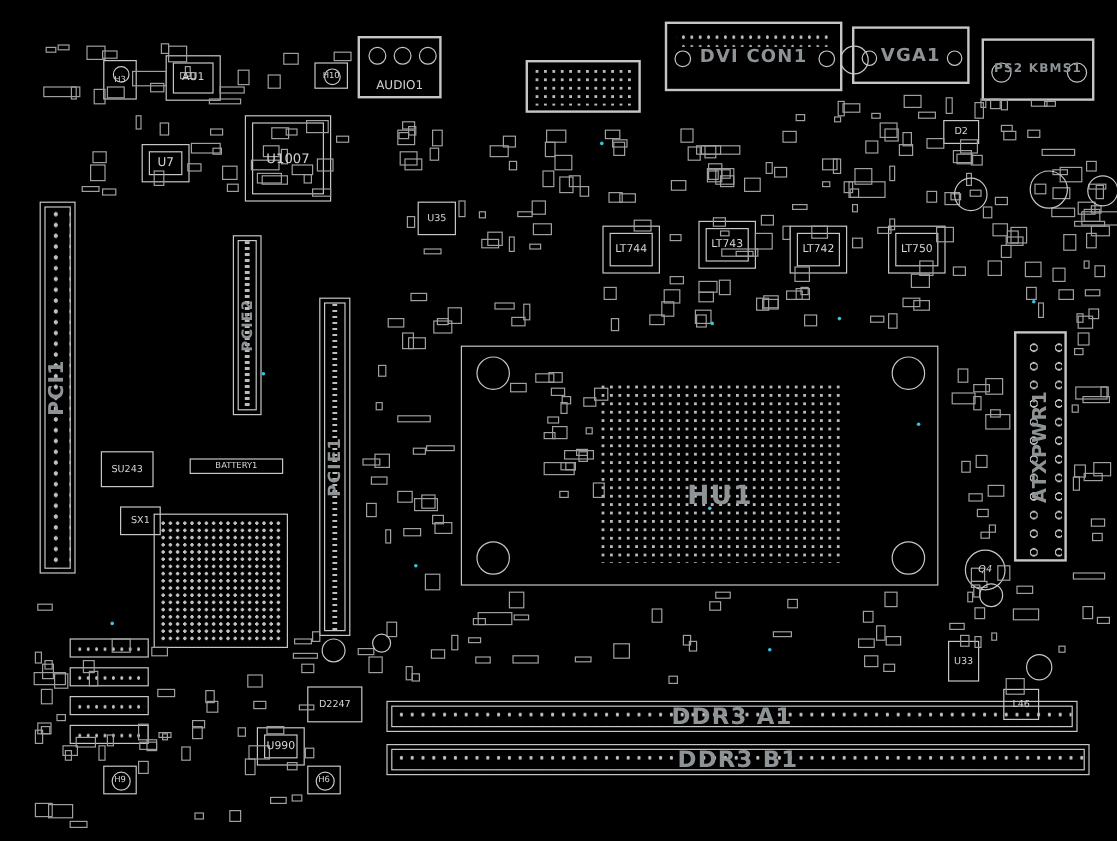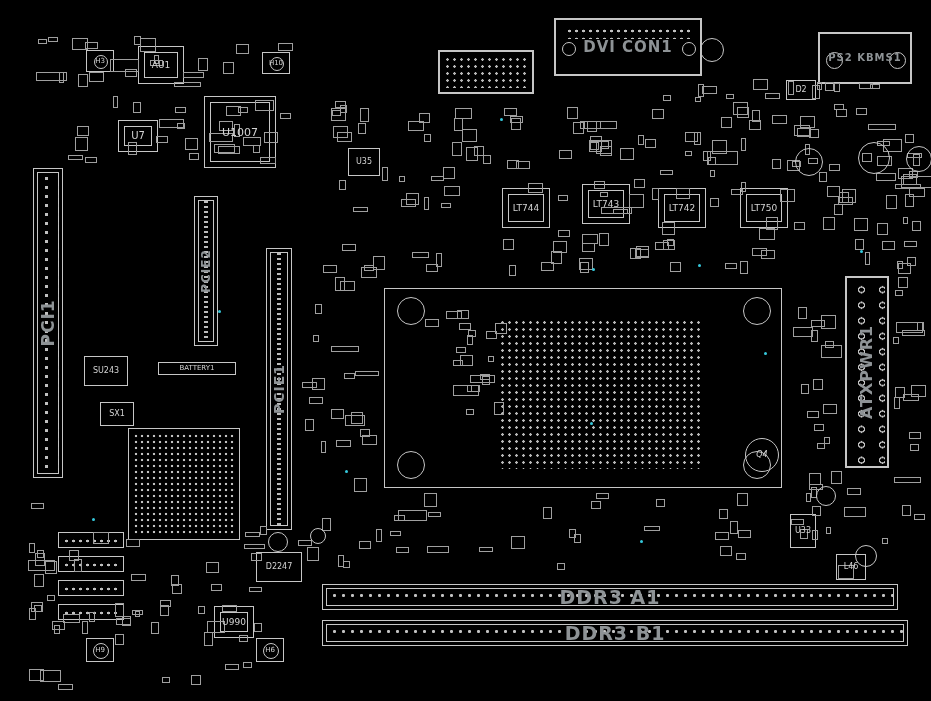--- a/index.html
+++ b/index.html
@@ -4,21 +4,21 @@
 <style>
   html,body{margin:0;padding:0;background:#000;}
   #board{
     position:relative;width:931px;height:701px;background:var(--bg,#000);
     overflow:hidden;font-family:"DejaVu Sans", sans-serif;
   }
   .cmp{position:absolute;box-sizing:border-box;}
   .cmp div{box-sizing:border-box;}
   .outline{border:1px solid var(--line);}
   .outline2{border:2px solid var(--line);}
-  .flexc{display:flex;align-items:center;justify-content:center;}
+  .flexc{display:flex;align-items:center;justify-content:center;margin-top:20px;}
   .lbl{color:var(--label);font-size:8px;line-height:1;white-space:nowrap;z-index:3;}
   .biglbl{color:var(--big_label);font-weight:700;letter-spacing:1px;white-space:nowrap;z-index:3;line-height:1;}
   .abs-center{position:absolute;inset:0;display:flex;align-items:center;justify-content:center;}
   .abs-bottom{position:absolute;left:0;right:0;bottom:3px;text-align:center;}
   .chip-inner{position:absolute;inset:5px;border:1px solid var(--line);}
   .fill{position:absolute;inset:4px;}
   .dots-grid{background-image:radial-gradient(circle,#b9b9b9 1.1px,transparent 1.5px);background-size:7px 7px;}
   .bga-grid{background-image:radial-gradient(circle,#c2c2c2 1.2px,transparent 1.6px);background-size:6px 6px;}
   .pci-dots{position:absolute;inset:3px;background-image:radial-gradient(circle,#c0c0c0 1.6px,transparent 2px);background-size:13px 9px;background-position:3px 2px;}
   .dash-col{position:absolute;left:50%;transform:translateX(-50%);top:4px;bottom:4px;width:4px;background-image:repeating-linear-gradient(to bottom,#bdbdbd 0 2px,transparent 2px 5px);}
@@ -30,47 +30,62 @@
   .ring2{position:absolute;border:1.4px solid var(--line);border-radius:50%;}
   .holec{border:1.2px solid var(--line);border-radius:50%;}
   .vlbl{position:absolute;left:50%;top:50%;transform:translate(-50%,-50%) rotate(180deg);writing-mode:vertical-rl;}
   .decor{position:absolute;border:1px solid #9f9f9f;}
   .dot-accent{position:absolute;width:3px;height:3px;border-radius:50%;background:var(--accent);}
 </style>
 </head>
 <body>
 
 <div id="board">
-    <div class="cmp outline" style="left: 86px; top: 50px; width: 28px; height: 22px;">
+    <div class="cmp outline" style="left: 86px; top: 50px; width: 28px; height: 33px;">
       <div class="holec" style="position: absolute; left: 7px; top: 4px; width: 14px; height: 14px;"></div>
       <div class="abs-center">
         <div class="lbl" style="font-size: 7px;">H3</div>
       </div>
     </div>
     <div class="cmp outline" style="left: 138px; top: 46px; width: 46px; height: 38px;">
       <div class="chip-inner"></div>
       <div class="abs-center">
         <div class="lbl" style="font-size: 9px;">AU1</div>
       </div>
     </div>
     <div class="cmp outline" style="left: 262px; top: 52px; width: 28px; height: 22px;">
       <div class="holec" style="position: absolute; left: 7px; top: 4px; width: 14px; height: 14px;"></div>
       <div class="abs-center">
         <div class="lbl" style="font-size: 7px;">H10</div>
+      </div>
+    </div>
+    <div class="cmp outline2" style="left: 298px; top: 30px; width: 70px; height: 52px;">
+      <div class="ring2" style="left: 6.5px; top: 7px; width: 15px; height: 15px;"></div>
+      <div class="ring2" style="left: 27.5px; top: 7px; width: 15px; height: 15px;"></div>
+      <div class="ring2" style="left: 48.5px; top: 7px; width: 15px; height: 15px;"></div>
+      <div class="abs-bottom">
+        <div class="lbl" style="font-size: 10px;">AUDIO1</div>
       </div>
     </div>
     <div class="cmp outline2" style="left: 438px; top: 50px; width: 96px; height: 44px;">
       <div class="fill dots-grid"></div>
     </div>
     <div class="cmp outline2" style="left: 554px; top: 18px; width: 148px; height: 58px;">
       <div class="hdr-dots" style="position: absolute; height: 14px; inset: 5px 8px auto;"></div>
       <div class="ring2" style="left: 6px; top: 22px; width: 14px; height: 14px;"></div>
       <div class="ring2" style="left: 126px; top: 22px; width: 14px; height: 14px;"></div>
       <div class="abs-center">
         <div class="biglbl" style="font-size: 15px;">DVI CON1</div>
+      </div>
+    </div>
+    <div class="cmp outline2" style="left: 710px; top: 22px; width: 98px; height: 48px;">
+      <div class="ring2" style="left: 6px; top: 17.5px; width: 13px; height: 13px;"></div>
+      <div class="ring2" style="left: 77px; top: 17.5px; width: 13px; height: 13px;"></div>
+      <div class="abs-center">
+        <div class="biglbl" style="font-size: 15px;">VGA1</div>
       </div>
     </div>
     <div class="cmp outline2" style="left: 818px; top: 32px; width: 94px; height: 52px;">
       <div class="ring2" style="left: 6px; top: 17.5px; width: 17px; height: 17px;"></div>
       <div class="ring2" style="left: 69px; top: 17.5px; width: 17px; height: 17px;"></div>
       <div class="abs-center">
         <div class="biglbl" style="font-size: 10px;">PS2 KBMS1</div>
       </div>
     </div>
     <div class="cmp outline flexc" style="left: 786px; top: 80px; width: 30px; height: 20px;">
@@ -141,26 +156,29 @@
       <div class="abs-center">
         <div class="lbl" style="font-size: 9px;">LT750</div>
       </div>
     </div>
     <div class="cmp outline" style="left: 384px; top: 288px; width: 398px; height: 200px; border-width: 1.5px;">
       <div class="ring" style="left: 12px; top: 8px; width: 28px; height: 28px;"></div>
       <div class="ring" style="left: 358px; top: 8px; width: 28px; height: 28px;"></div>
       <div class="ring" style="left: 12px; top: 162px; width: 28px; height: 28px;"></div>
       <div class="ring" style="left: 358px; top: 162px; width: 28px; height: 28px;"></div>
       <div class="dots-grid" style="position: absolute; left: 114px; top: 30px; width: 202px; height: 150px;"></div>
+      <div class="flexc" style="position: absolute; left: 114px; top: 30px; width: 202px; height: 150px;">
+        <div class="biglbl" style="font-size: 22px;">HU1</div>
+      </div>
     </div>
     <div class="cmp outline2" style="left: 845px; top: 276px; width: 44px; height: 192px;">
       <div class="atx-dots"></div>
       <div class="vlbl biglbl" style="font-size: 16px;">ATXPWR1</div>
     </div>
-    <div class="cmp outline flexc" style="left: 745px; top: 438px; width: 34px; height: 34px; border-radius: 50%; font-style: italic;">
+    <div class="cmp outline flexc" style="left: 804px; top: 438px; width: 34px; height: 34px; border-radius: 50%; font-style: italic;">
       <div class="lbl">Q4</div>
     </div>
     <div class="cmp outline flexc" style="left: 790px; top: 514px; width: 26px; height: 34px;">
       <div class="lbl">U33</div>
     </div>
     <div class="cmp outline flexc" style="left: 836px; top: 554px; width: 30px; height: 26px;">
       <div class="lbl">L46</div>
     </div>
     <div class="cmp outline flexc" style="left: 256px; top: 552px; width: 46px; height: 30px;">
       <div class="lbl">D2247</div>

